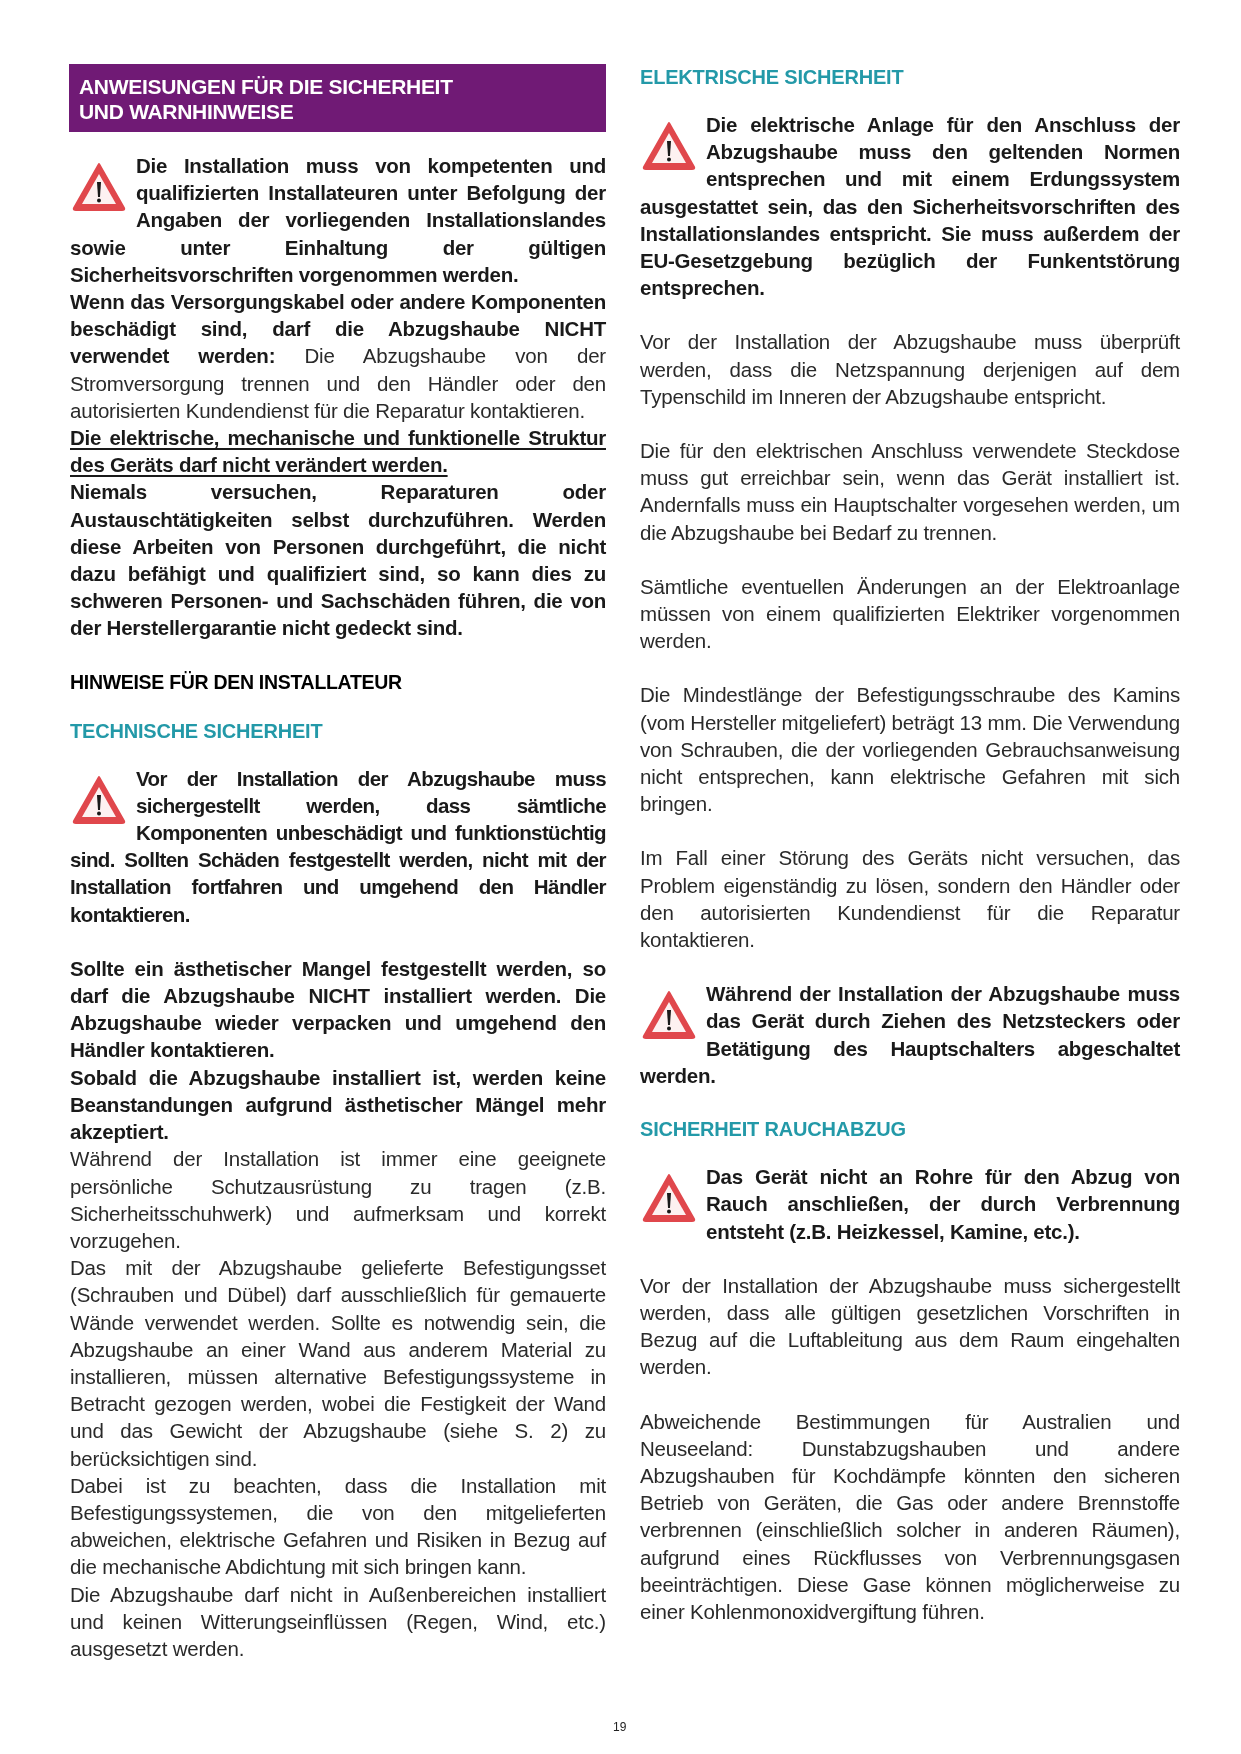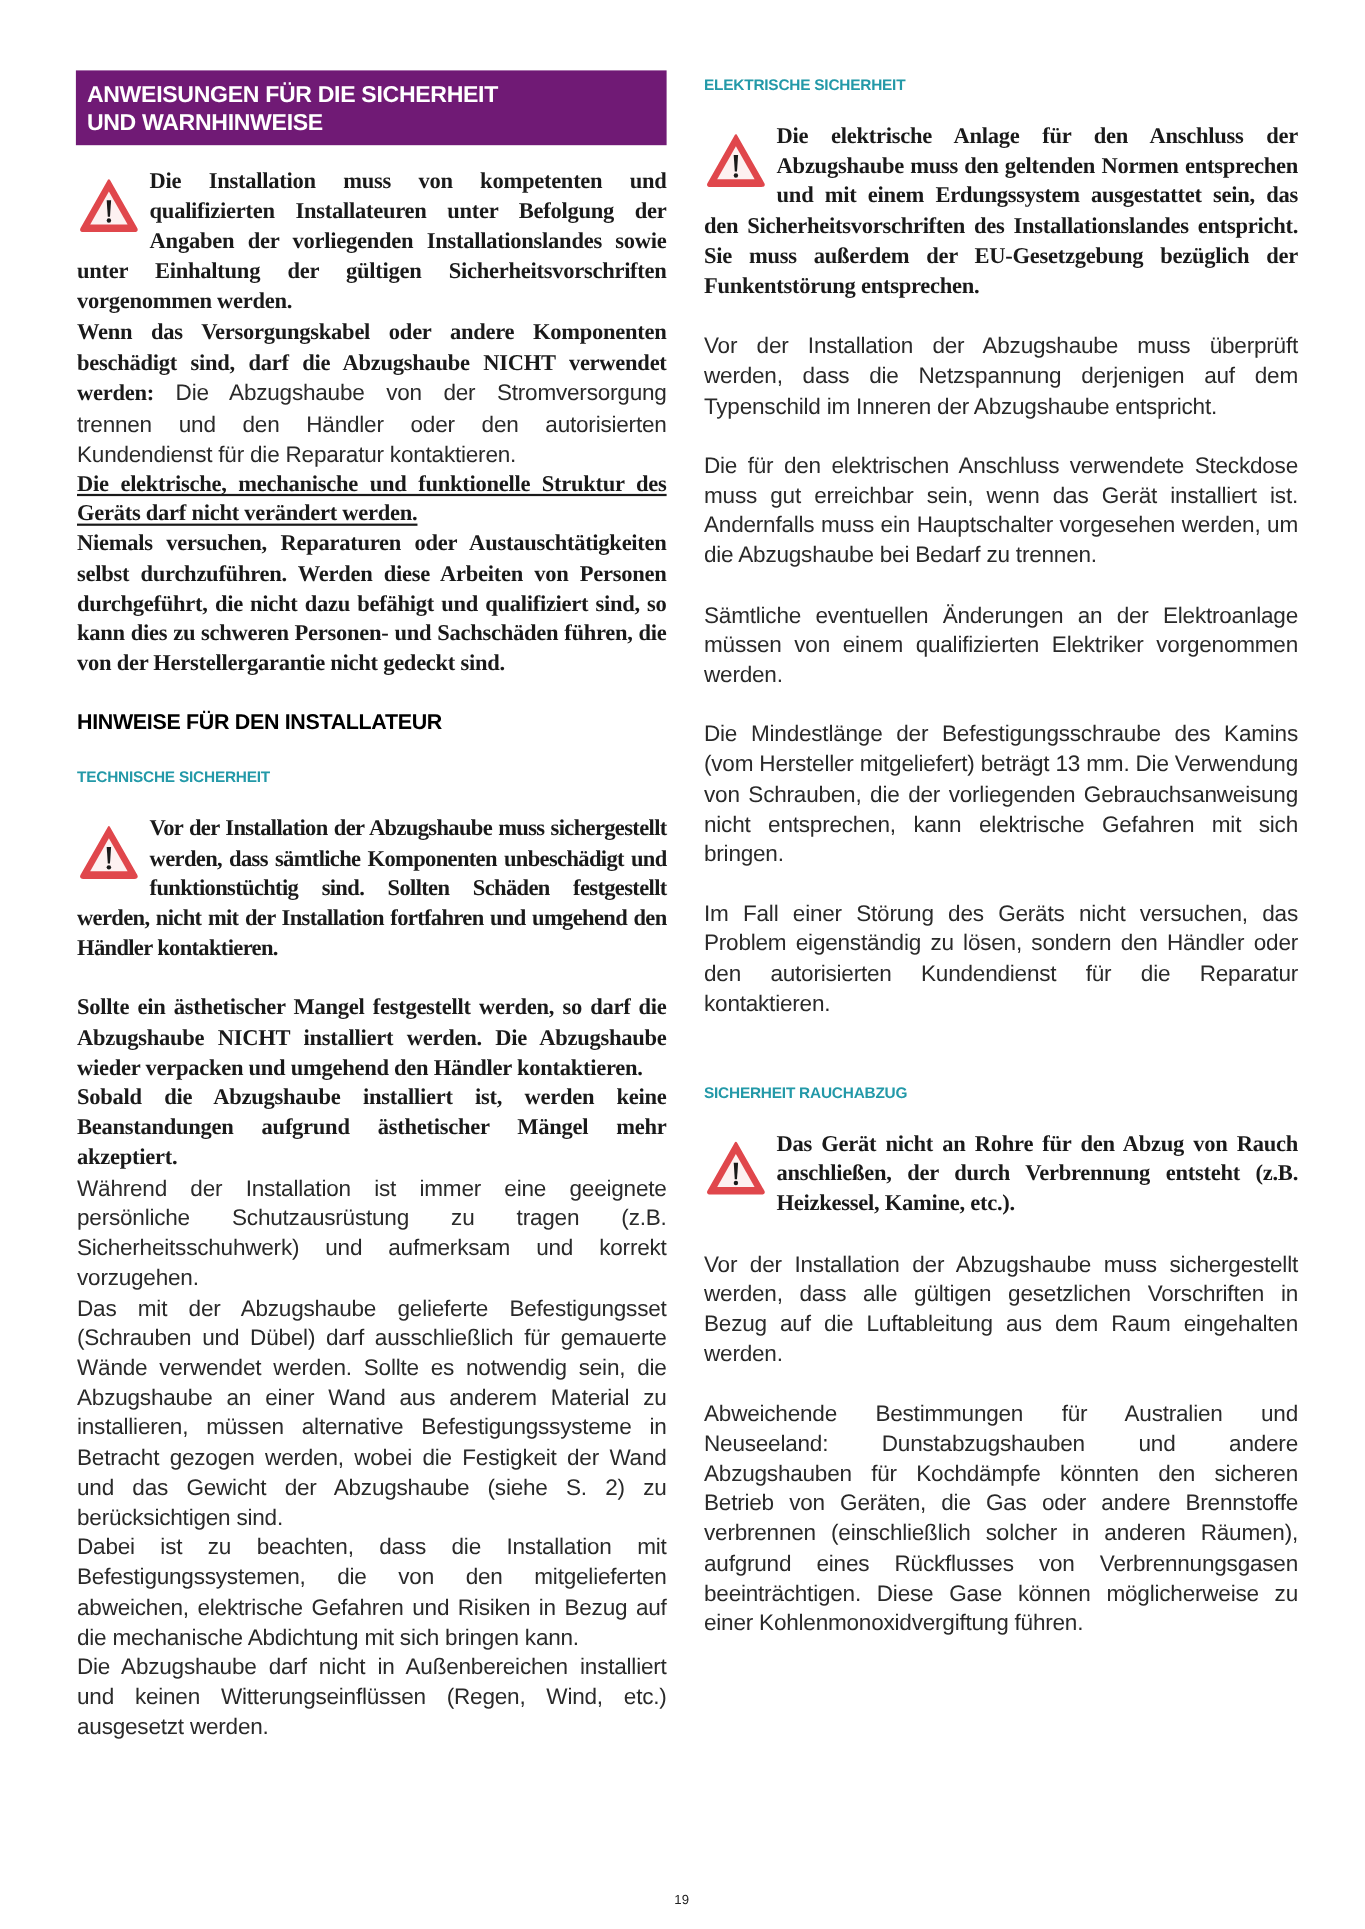--- a/index.html
+++ b/index.html
@@ -7,27 +7,27 @@
          font-family: "Liberation Sans", "DejaVu Sans", sans-serif; color: #1a1a1a; }
   .col { position: absolute; top: 64px; width: 540px; }
   .col-left { left: 70px; width: 536px; }
   .col-right { left: 640px; width: 540px; }
 
   .banner { background: #701a75; color: #fff; font-weight: bold; font-size: 21px;
             line-height: 25px; padding: 10px 10px 8px 10px; margin-left: -1px; margin-bottom: 20px;
             letter-spacing: -0.3px; }
   .banner span { display: block; }
 
-  .heading { color: #2399a8; font-weight: bold; font-size: 14px; line-height: 27px;
+  .heading { color: #2399a8; font-weight: bold; font-size: 20px; line-height: 27px;
              letter-spacing: -0.2px; margin: 0 0 20px 0; }
   .subheading { color: #000000; font-weight: bold; font-size: 19.5px; line-height: 27px;
                 letter-spacing: -0.3px; margin: 0; }
 
   p { margin: 0; font-size: 20.5px; line-height: 27.2px; text-align: justify; }
-  .b { font-weight: bold; letter-spacing: -0.25px; font-family: Liberation Serif, serif; }
+  .b { font-weight: bold; letter-spacing: -0.25px; }
   .light { font-weight: normal; color: #2a2a2a; letter-spacing: -0.2px; }
   .u { text-decoration: underline; text-decoration-thickness: 1.5px; text-underline-offset: 3px; }
   .gap { height: 27px; }
 
   .warn { position: relative; }
   .warn .icon { float: left; width: 58px; height: 54px; margin: 8px 8px 0 0; }
   .warn .icon svg { display: block; }
   .warn p { text-indent: 0; }
 
   .page-number { position: absolute; left: 613px; top: 1720px; font-size: 12px; color: #222; }
@@ -107,20 +107,28 @@
   <div class="gap"></div>
   <p class="light">Die für den elektrischen Anschluss verwendete Steckdose muss gut erreichbar sein, wenn das Gerät installiert ist. Andernfalls muss ein Hauptschalter vorgesehen werden, um die Abzugshaube bei Bedarf zu trennen.</p>
   <div class="gap"></div>
   <p class="light">Sämtliche eventuellen Änderungen an der Elektroanlage müssen von einem qualifizierten Elektriker vorgenommen werden.</p>
   <div class="gap"></div>
   <p class="light">Die Mindestlänge der Befestigungsschraube des Kamins (vom Hersteller mitgeliefert) beträgt 13 mm. Die Verwendung von Schrauben, die der vorliegenden Gebrauchsanweisung nicht entsprechen, kann elektrische Gefahren mit sich bringen.</p>
   <div class="gap"></div>
   <p class="light">Im Fall einer Störung des Geräts nicht versuchen, das Problem eigenständig zu lösen, sondern den Händler oder den autorisierten Kundendienst für die Reparatur kontaktieren.</p>
   <div class="gap"></div>
 
+  <div class="warn">
+    <span class="icon">
+        <svg width="58" height="54">
+          <use href="#warn-sym"></use>
+        </svg>
+      </span>
+    <p class="b">Während der Installation der Abzugshaube muss das Gerät durch Ziehen des Netzsteckers oder Betätigung des Hauptschalters abgeschaltet werden.</p>
+  </div>
   <div class="gap"></div>
 
   <h2 class="heading">SICHERHEIT RAUCHABZUG</h2>
 
   <div class="warn" style="padding-left:66px">
     <span class="icon" style="position:absolute;left:0;top:0;float:none">
         <svg width="58" height="54">
           <use href="#warn-sym"></use>
         </svg>
       </span>

